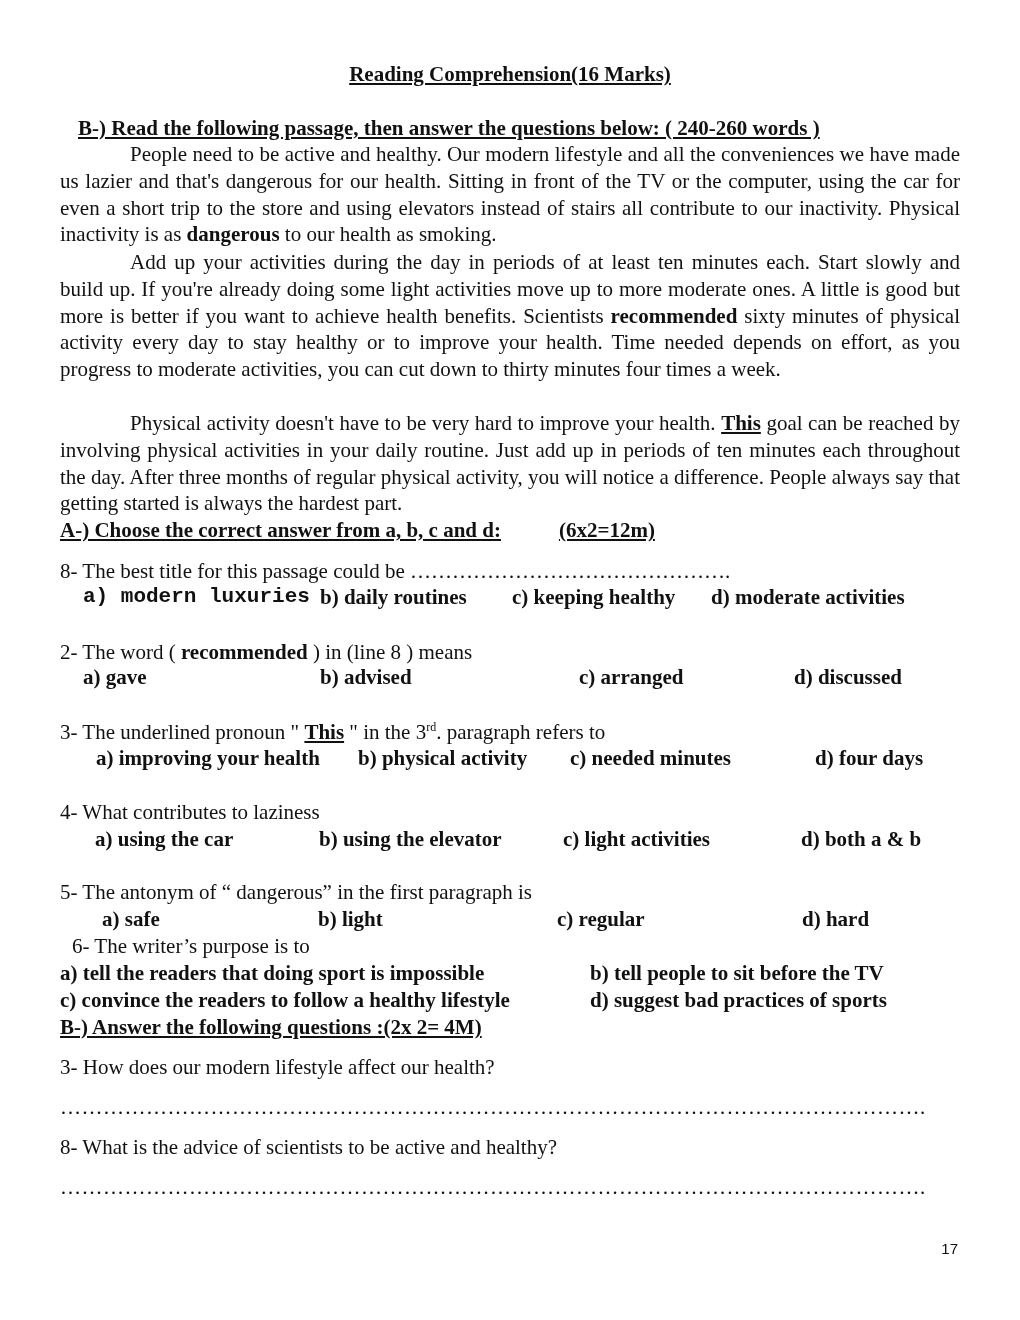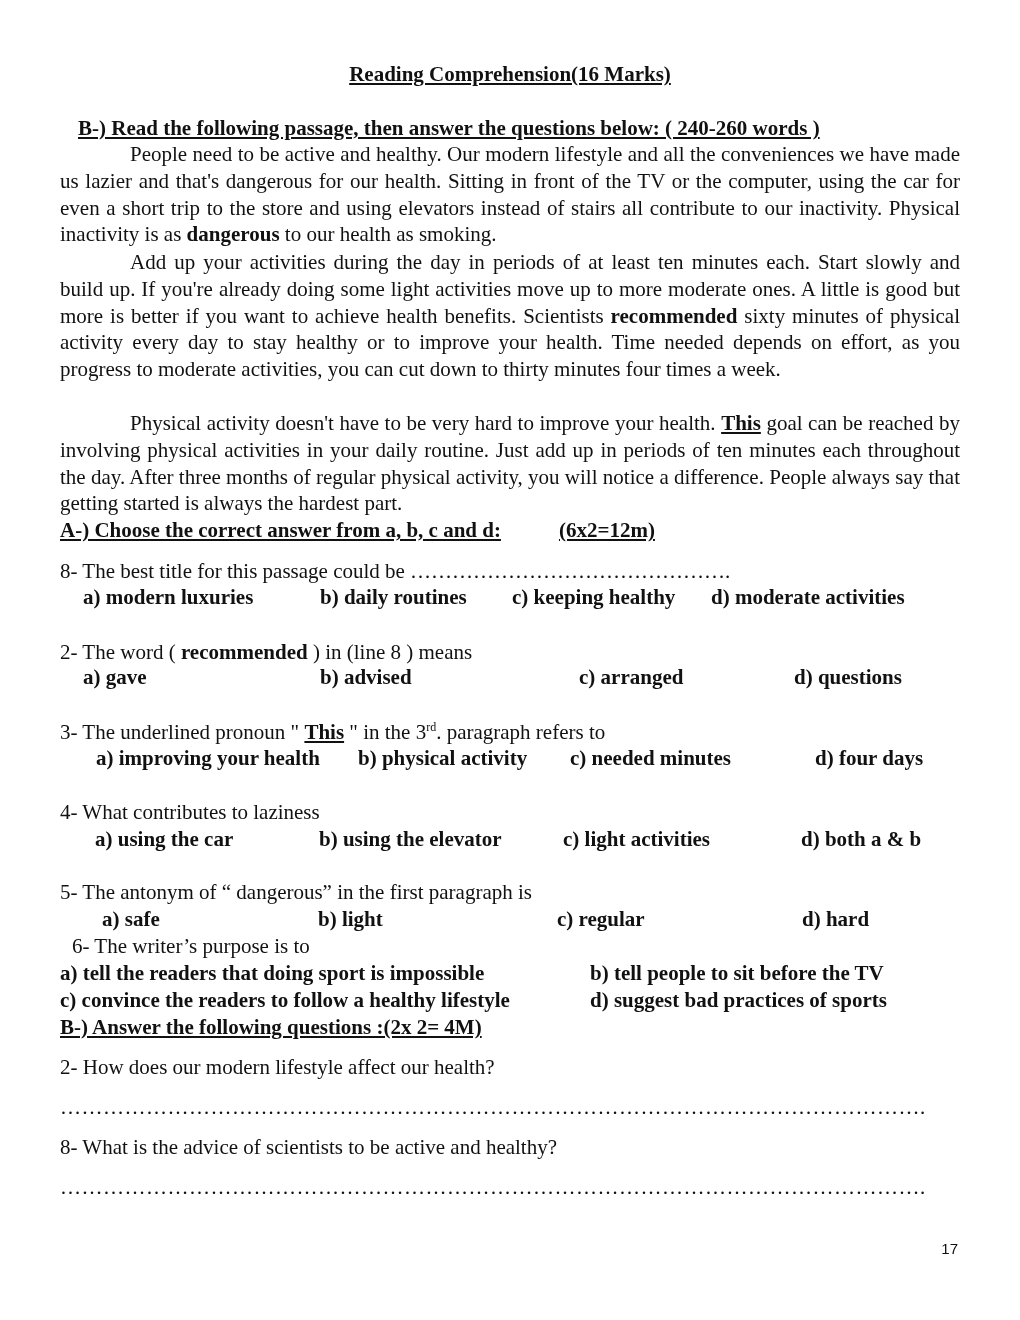--- a/index.html
+++ b/index.html
@@ -35,32 +35,32 @@
 
 <div class="abs para" style="top:410px;">
   <span class="indent"></span><span>Physical activity doesn't have to be very hard to improve your health. </span><span class="b u">This</span><span> goal can be reached by involving physical activities in your daily routine. Just add up in periods of ten minutes each throughout the day. After three months of regular physical activity, you will notice a difference. People always say that getting started is always the hardest part.</span>
 </div>
 
 <div class="abs b u" style="top:518px; left:60px;text-decoration:underline;">
   <span>A-) Choose the correct answer from a, b, c and d:</span><span style="display:inline-block;width:58px;"></span><span>(6x2=12m)</span>
 </div>
 
 <div class="abs" style="top:559px; left:60px;">8- The best title for this passage could be ……………………………………….</div>
-<div class="abs opt" style="top:585px; left:83px;">a) modern luxuries</div>
+<div class="abs opt" style="top:585px; left:83px;font-family:Liberation Mono, monospace;">a) modern luxuries</div>
 <div class="abs opt" style="top:585px; left:320px;">b) daily routines</div>
 <div class="abs opt" style="top:585px; left:512px;">c) keeping healthy</div>
 <div class="abs opt" style="top:585px; left:711px;">d) moderate activities</div>
 
 <div class="abs" style="top:640px; left:60px;">
   <span>2- The word ( </span><span class="b">recommended</span><span> ) in (line 8 ) means</span>
 </div>
 <div class="abs opt" style="top:665px; left:83px;">a) gave</div>
 <div class="abs opt" style="top:665px; left:320px;">b) advised</div>
 <div class="abs opt" style="top:665px; left:579px;">c) arranged</div>
-<div class="abs opt" style="top:665px; left:794px;">d) questions</div>
+<div class="abs opt" style="top:665px; left:794px;">d) discussed</div>
 
 <div class="abs" style="top:720px; left:60px;">
   <span>3- The underlined pronoun  "  </span><span class="b u">This</span><span> " in the 3</span><sup>rd</sup><span>. paragraph refers to</span>
 </div>
 <div class="abs opt" style="top:746px; left:96px;">a) improving your health</div>
 <div class="abs opt" style="top:746px; left:358px;">b)  physical activity</div>
 <div class="abs opt" style="top:746px; left:570px;">c) needed minutes</div>
 <div class="abs opt" style="top:746px; left:815px;">d) four days</div>
 
 <div class="abs" style="top:800px; left:60px;">4- What contributes to laziness</div>
@@ -76,19 +76,19 @@
 <div class="abs opt" style="top:907px; left:802px;">d) hard</div>
 
 <div class="abs" style="top:934px; left:72px;">6- The writer’s purpose is to</div>
 <div class="abs opt" style="top:961px; left:60px;">a) tell the readers that doing sport is impossible</div>
 <div class="abs opt" style="top:961px; left:590px;">b)  tell people to sit before the TV</div>
 <div class="abs opt" style="top:988px; left:60px;">c) convince the readers to follow a healthy lifestyle</div>
 <div class="abs opt" style="top:988px; left:590px;text-align:right;">d) suggest bad practices of sports</div>
 
 <div class="abs b u" style="top:1015px; left:60px;">B-) Answer the following questions :(2x 2= 4M)</div>
 
-<div class="abs" style="top:1055px; left:60px;">2- How does our modern lifestyle affect our health?</div>
+<div class="abs" style="top:1055px; left:60px;">3- How does our modern lifestyle affect our health?</div>
 <div class="abs dots" style="top:1095px;">………………………………………………………………………………………………………….</div>
 
 <div class="abs" style="top:1135px; left:60px;">8- What is the advice of scientists to be active and healthy?</div>
 <div class="abs dots" style="top:1175px;">………………………………………………………………………………………………………….</div>
 
 <div class="abs pagenum">17</div>
 
 </body></html>

